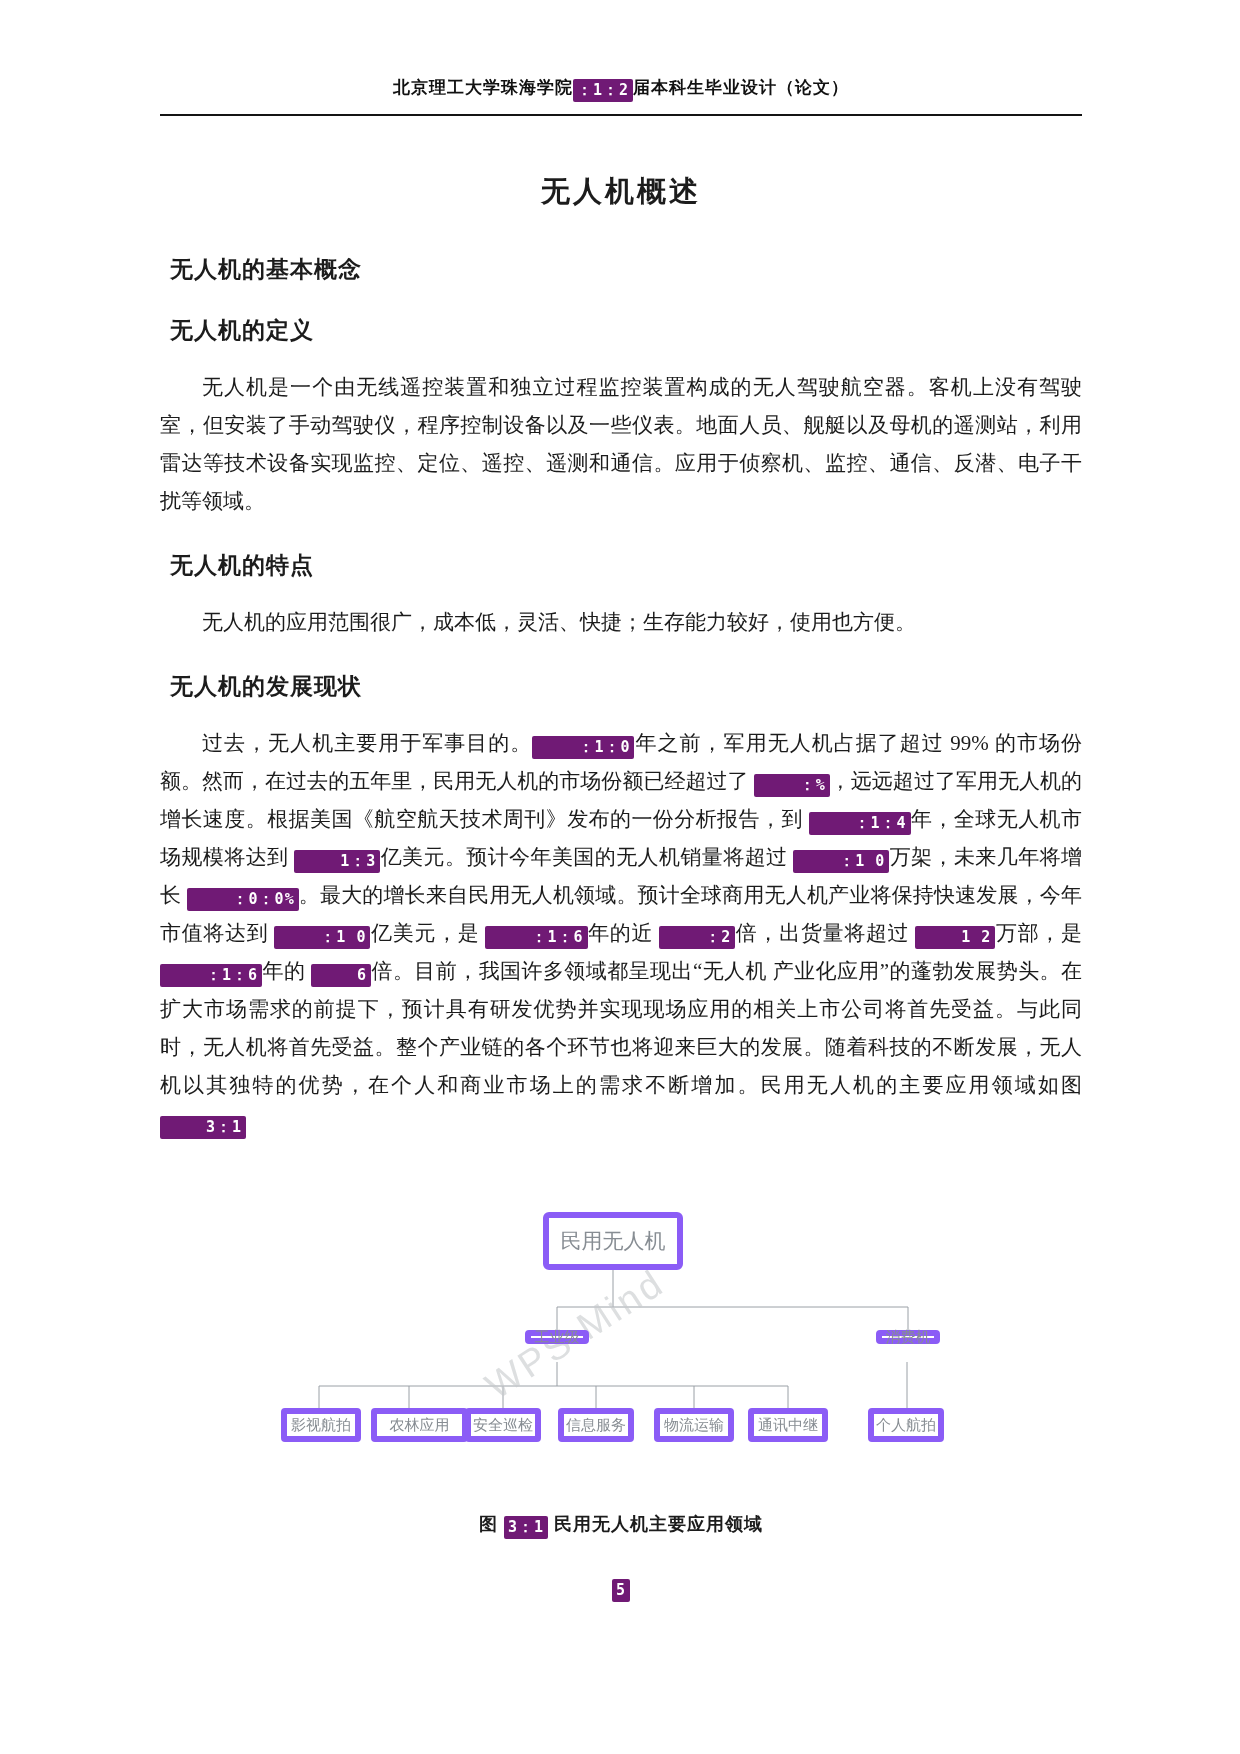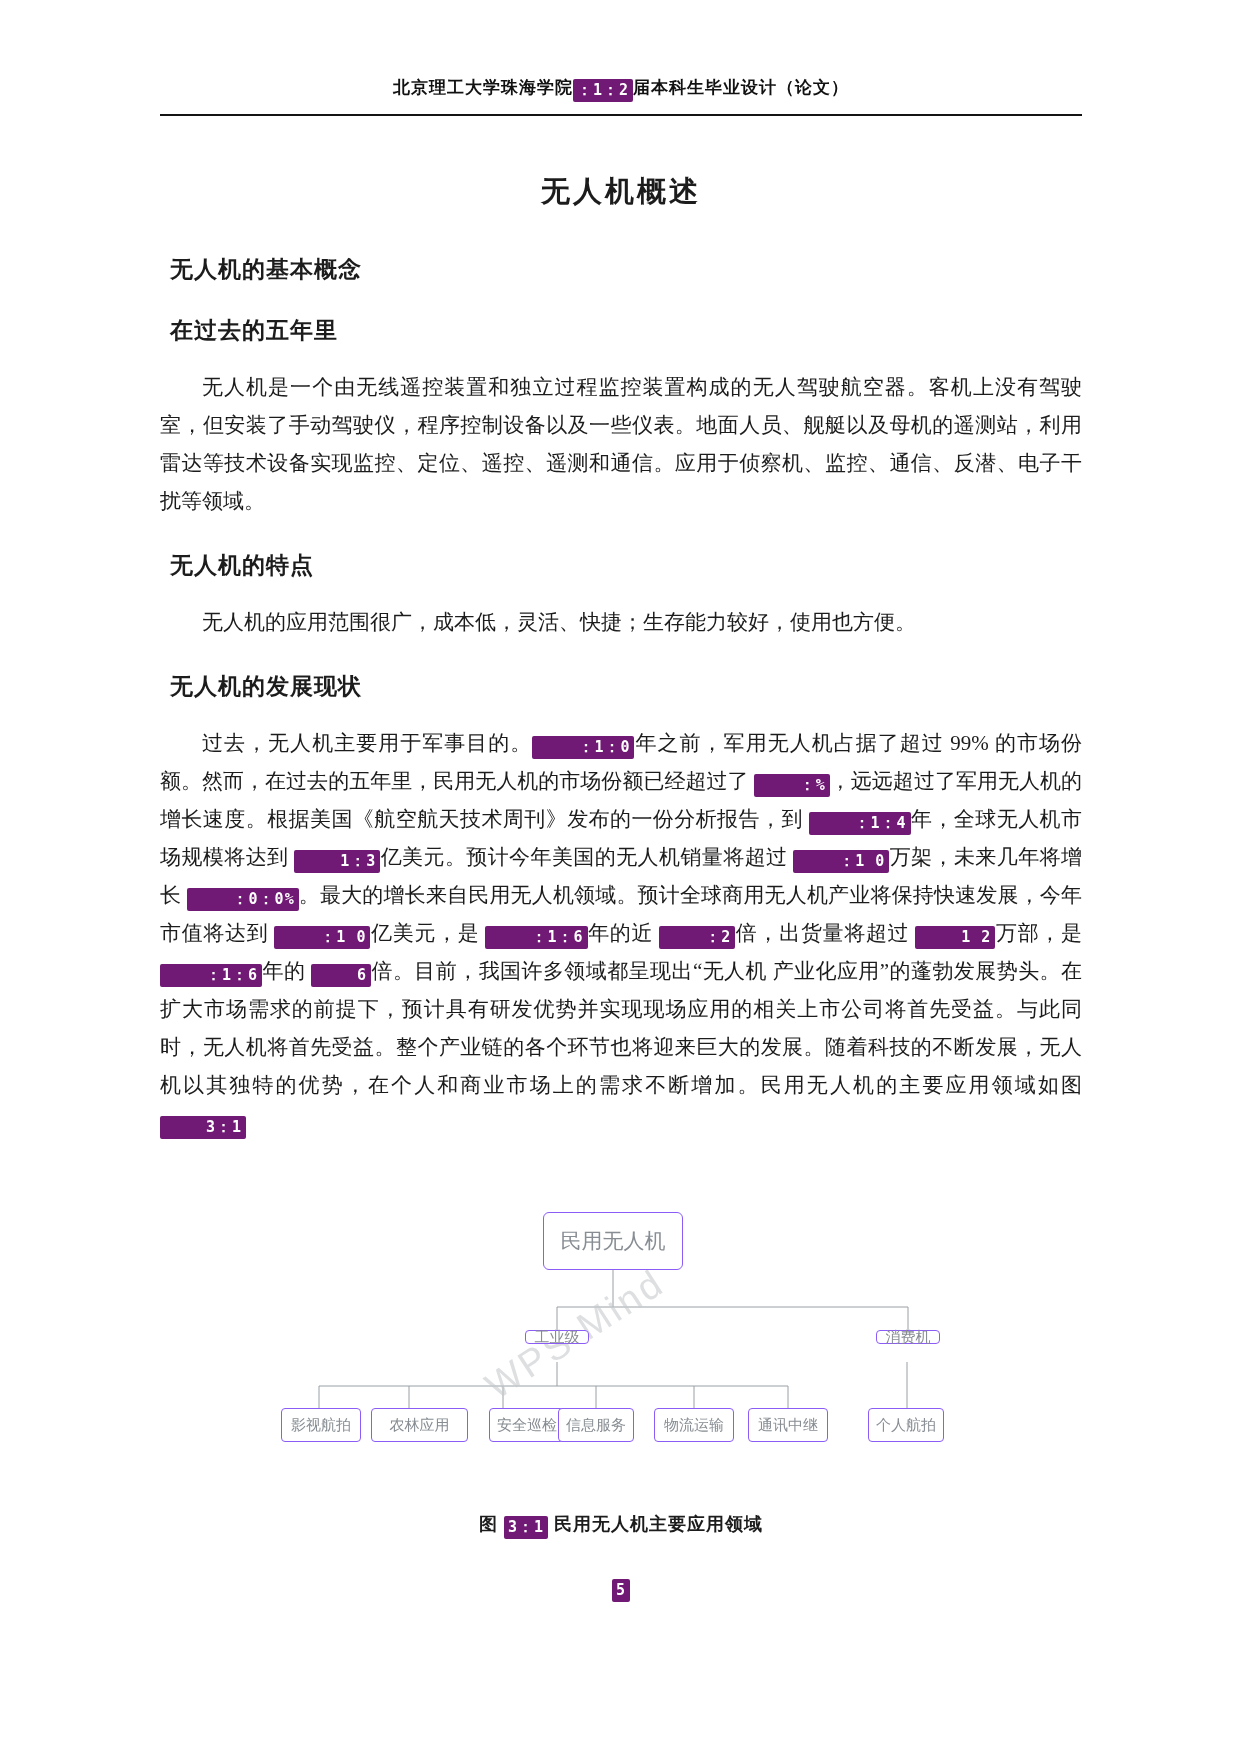--- a/index.html
+++ b/index.html
@@ -79,21 +79,21 @@
   .diagram {
     position: relative;
     margin-top: 70px;
     margin-left: -12px;
     width: 950px;
     height: 252px;
   }
   .diagram svg { position: absolute; left: 0; top: 0; }
   .node {
     position: absolute;
-    border: 1px solid #8b5cf6;
+    border: 6px solid #8b5cf6;
     border-radius: 4px;
     background: #ffffff;
     color: #878d93;
     display: flex;
     align-items: center;
     justify-content: center;
     font-family: "Liberation Sans", sans-serif;
     white-space: nowrap;
   }
   .node.root { left: 395px; top: 0; width: 140px; height: 58px; font-size: 21px; border-radius: 6px; }
@@ -131,21 +131,21 @@
 
   <div class="header">
     <span>北京理工大学珠海学院</span><span class="redact">：1：2</span><span>届本科生毕业设计（论文）</span>
   </div>
   <hr class="header-rule">
 
   <h1 class="doc-title">无人机概述</h1>
 
   <h2 class="sec">无人机的基本概念</h2>
 
-  <h3 class="sub">在过去的五年里</h3>
+  <h3 class="sub">无人机的定义</h3>
   <p class="body">无人机是一个由无线遥控装置和独立过程监控装置构成的无人驾驶航空器。客机上没有驾驶室，但安装了手动驾驶仪，程序控制设备以及一些仪表。地面人员、舰艇以及母机的遥测站，利用雷达等技术设备实现监控、定位、遥控、遥测和通信。应用于侦察机、监控、通信、反潜、电子干扰等领域。</p>
 
   <h3 class="sub">无人机的特点</h3>
   <p class="body">无人机的应用范围很广，成本低，灵活、快捷；生存能力较好，使用也方便。</p>
 
   <h3 class="sub">无人机的发展现状</h3>
   <p class="body"><span>过去，无人机主要用于军事目的。</span><span class="redact">：1：0</span><span>年之前，军用无人机占据了超过 99% 的市场份额。然而，在过去的五年里，民用无人机的市场份额已经超过了 </span><span class="redact">：%</span><span>，远远超过了军用无人机的增长速度。根据美国《航空航天技术周刊》发布的一份分析报告，到 </span><span class="redact">：1：4</span><span>年，全球无人机市场规模将达到 </span><span class="redact">1：3</span><span>亿美元。预计今年美国的无人机销量将超过 </span><span class="redact">：1 0</span><span>万架，未来几年将增长 </span><span class="redact">：0：0%</span><span>。最大的增长来自民用无人机领域。预计全球商用无人机产业将保持快速发展，今年市值将达到 </span><span class="redact">：1 0</span><span>亿美元，是 </span><span class="redact">：1：6</span><span>年的近 </span><span class="redact">：2</span><span>倍，出货量将超过 </span><span class="redact">1 2</span><span>万部，是 </span><span class="redact">：1：6</span><span>年的 </span><span class="redact">6</span><span>倍。目前，我国许多领域都呈现出“无人机 产业化应用”的蓬勃发展势头。在扩大市场需求的前提下，预计具有研发优势并实现现场应用的相关上市公司将首先受益。与此同时，无人机将首先受益。整个产业链的各个环节也将迎来巨大的发展。随着科技的不断发展，无人机以其独特的优势，在个人和商业市场上的需求不断增加。民用无人机的主要应用领域如图 </span><span class="redact">3：1</span></p>
 
   <div class="diagram">
     <svg width="950" height="252" viewBox="0 0 950 252" aria-hidden="true">
@@ -167,21 +167,21 @@
     </svg>
 
     <div class="watermark">WPS Mind</div>
 
     <div class="node root">民用无人机</div>
     <div class="node l2" style="left:377px;">工业级</div>
     <div class="node l2" style="left:728px;">消费机</div>
 
     <div class="node leaf" style="left:133px; width:80px;">影视航拍</div>
     <div class="node leaf" style="left:223px; width:97px;">农林应用</div>
-    <div class="node leaf" style="left:317px; width:76px;margin-left:24px;">安全巡检</div>
+    <div class="node leaf" style="left:317px; width:76px;">安全巡检</div>
     <div class="node leaf" style="left:410px; width:76px;">信息服务</div>
     <div class="node leaf" style="left:506px; width:80px;">物流运输</div>
     <div class="node leaf" style="left:600px; width:80px;font-family:Liberation Mono, monospace;">通讯中继</div>
     <div class="node leaf" style="left:720px; width:76px;">个人航拍</div>
   </div>
 
   <div class="caption">
     <span>图 </span><span class="redact">3：1</span><span> 民用无人机主要应用领域</span>
   </div>
 

